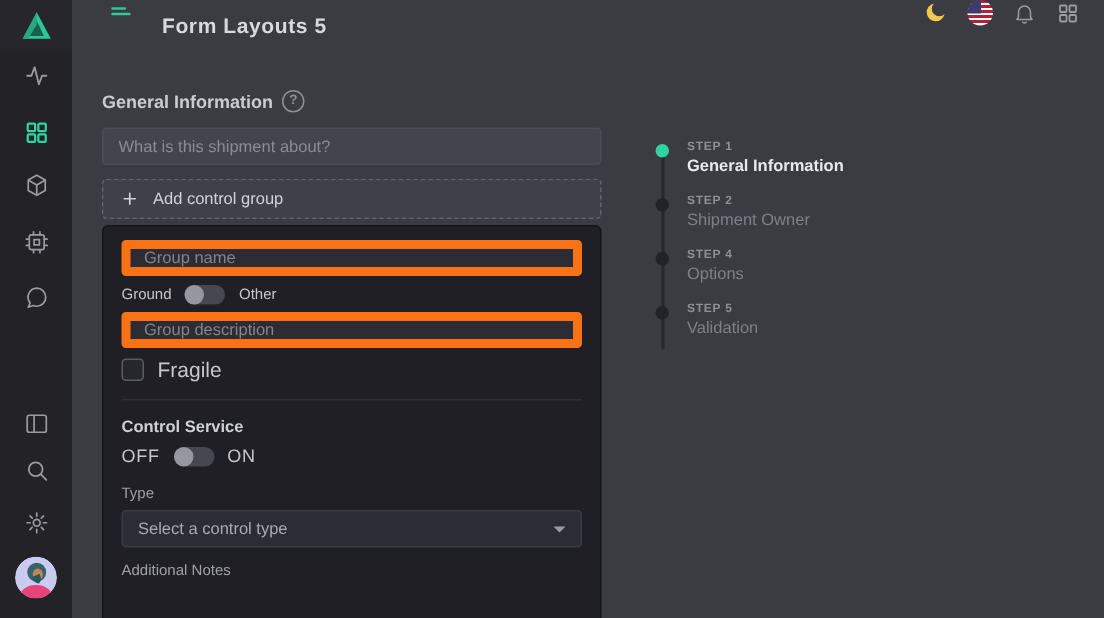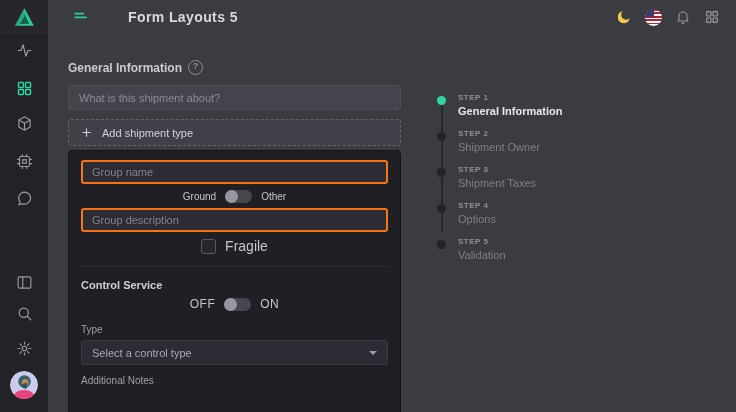--- a/index.html
+++ b/index.html
@@ -8,21 +8,21 @@
 
   
   .sidebar{position:absolute;left:0;top:0;bottom:0;width:48px;background:#222227;}
   .logo-box{width:48px;height:34px;background:#26262c;display:flex;align-items:center;justify-content:center;}
   .s-icon{position:absolute;left:0;width:48px;display:flex;justify-content:center;color:#9b9ca2;cursor:pointer;}
   .s-icon svg{display:block;}
   .s-icon.active{color:#2fd5a0;}
   .avatar-wrap{position:absolute;left:10px;width:28px;height:28px;border-radius:50%;overflow:hidden;cursor:pointer;}
 
   
-  .header{position:absolute;left:48px;right:0;top:0;height:34px;display:flex;align-items:center;gap:20px;}
+  .header{position:absolute;left:48px;right:0;top:0;height:34px;display:flex;align-items:flex-start;}
   .hamburger{margin-left:24px;background:none;border:none;padding:0;cursor:pointer;color:#34c79c;display:flex;}
   .title{margin-left:18px;font-size:14px;font-weight:700;color:#d8d9dd;letter-spacing:.4px;}
   .h-actions{margin-left:auto;margin-right:16px;display:flex;align-items:center;gap:13px;}
   .h-icon{background:none;border:none;padding:0;cursor:pointer;color:#9b9ca2;display:flex;align-items:center;}
   .flag{width:17px;height:17px;border-radius:50%;overflow:hidden;position:relative;
         background:repeating-linear-gradient(#B22234 0 1.7px,#ffffff 1.7px 3.4px);border:none;padding:0;cursor:pointer;}
   .flag::after{content:"";position:absolute;left:0;top:0;width:8.5px;height:8.5px;background:#3C3B6E;}
 
   
   .main{position:absolute;left:68px;top:60px;width:333px;}
@@ -34,24 +34,24 @@
           background:#44444c;border:1px solid #4d4d55;border-radius:3px;color:#d6d7db;
           font-size:11px;padding:0 10px;font-family:"Liberation Sans",sans-serif;outline:none;}
   .text-input::placeholder{color:#8b8c93;}
   .dashed-btn{margin-top:9px;width:100%;box-sizing:border-box;height:27px;background:#404048;
           border:1px dashed #62626b;border-radius:3px;display:flex;align-items:center;gap:10px;
           padding:0 12px;color:#d2d3d8;font-size:11px;cursor:pointer;font-family:"Liberation Sans",sans-serif;}
 
   .card{margin-top:4px;background:#1f1f25;border:1px solid #141418;border-radius:4px;
         padding:9px 12px 20px;height:290px;box-sizing:border-box;}
   .card-input{display:block;width:100%;box-sizing:border-box;height:24px;background:#2c2c34;
-        border:2px solid #f97316;border-radius:3px;color:#d0d1d6;font-size:11px;padding:0 9px;
+        border:6px solid #f97316;border-radius:3px;color:#d0d1d6;font-size:11px;padding:0 9px;
         font-family:"Liberation Sans",sans-serif;outline:none;}
   .card-input::placeholder{color:#84858c;}
-  .row-right{display:flex;justify-content:center;align-items:center;gap:9px;margin-top:6px;
+  .row-right{display:flex;justify-content:flex-start;align-items:center;gap:9px;margin-top:6px;
         font-size:10px;color:#c6c7cd;}
   .toggle{position:relative;width:27px;height:13px;border-radius:7px;background:#47474f;cursor:pointer;}
   .knob{position:absolute;left:0;top:0;width:13px;height:13px;border-radius:50%;background:#97989f;}
   .checkbox{width:13px;height:13px;border:1px solid #5a5b63;border-radius:3px;background:#26262d;cursor:pointer;}
   .divider{height:1px;background:#2e2e35;margin-top:12px;}
   .subhead{margin-top:12px;font-size:11px;font-weight:700;color:#cfd0d5;}
   .onoff{font-size:12px;letter-spacing:.5px;}
   .small-label{margin-top:13px;font-size:10px;color:#9fa0a7;}
   .select{margin-top:5px;height:23px;background:#2c2c34;border:1px solid #3a3a42;border-radius:3px;
         display:flex;align-items:center;justify-content:space-between;padding:0 10px;cursor:pointer;}
@@ -189,21 +189,21 @@
       <span>General Information</span>
       <span class="q-icon"></span>
     </div>
 
     <input class="text-input" type="text" placeholder="What is this shipment about?" style="">
 
     <button class="dashed-btn">
       <svg width="11" height="11" viewBox="0 0 24 24" fill="none" stroke="currentColor" stroke-width="2.4" stroke-linecap="round">
         <path d="M12 4v16M4 12h16"></path>
       </svg>
-      <span>Add shipment type</span>
+      <span>Add control group</span>
     </button>
 
     <section class="card">
       <input class="card-input" type="text" placeholder="Group name" style="">
 
       <div class="row-right">
         <span>Ground</span>
         <span class="toggle">
             <span class="knob"></span>
           </span>
@@ -252,27 +252,20 @@
     </div>
 
     <div class="step">
       <span class="dot"></span>
       <div>
         <div class="step-no">STEP 2</div>
         <div class="step-title">Shipment Owner</div>
       </div>
     </div>
 
-    <div class="step">
-      <span class="dot"></span>
-      <div>
-        <div class="step-no">STEP 3</div>
-        <div class="step-title">Shipment Taxes</div>
-      </div>
-    </div>
 
     <div class="step">
       <span class="dot"></span>
       <div>
         <div class="step-no">STEP 4</div>
         <div class="step-title">Options</div>
       </div>
     </div>
 
     <div class="step">

